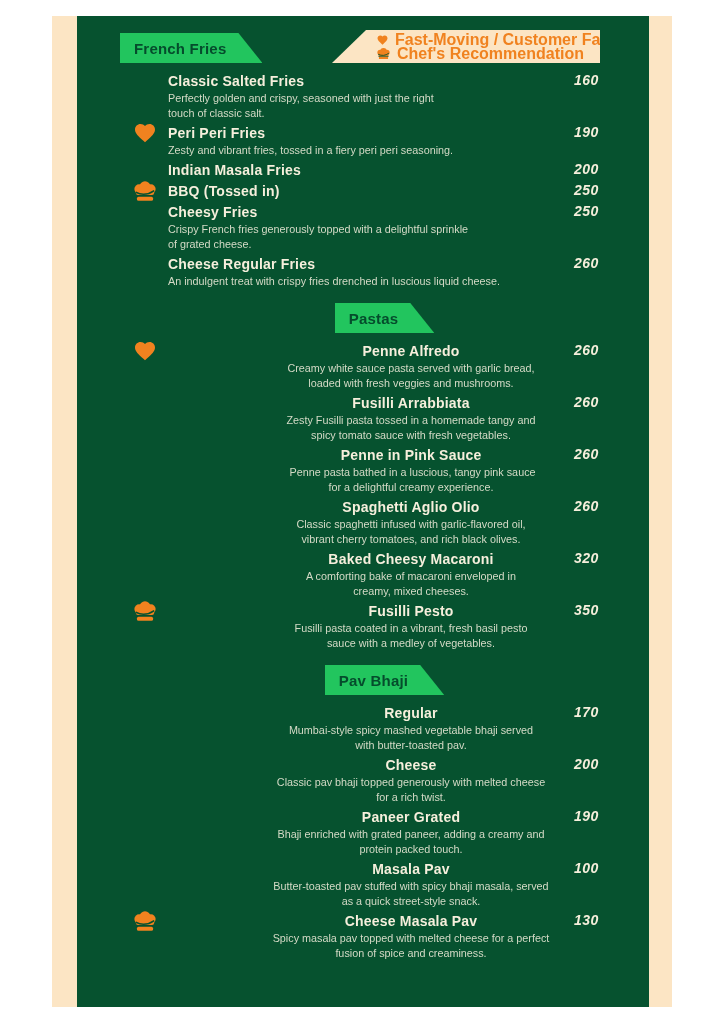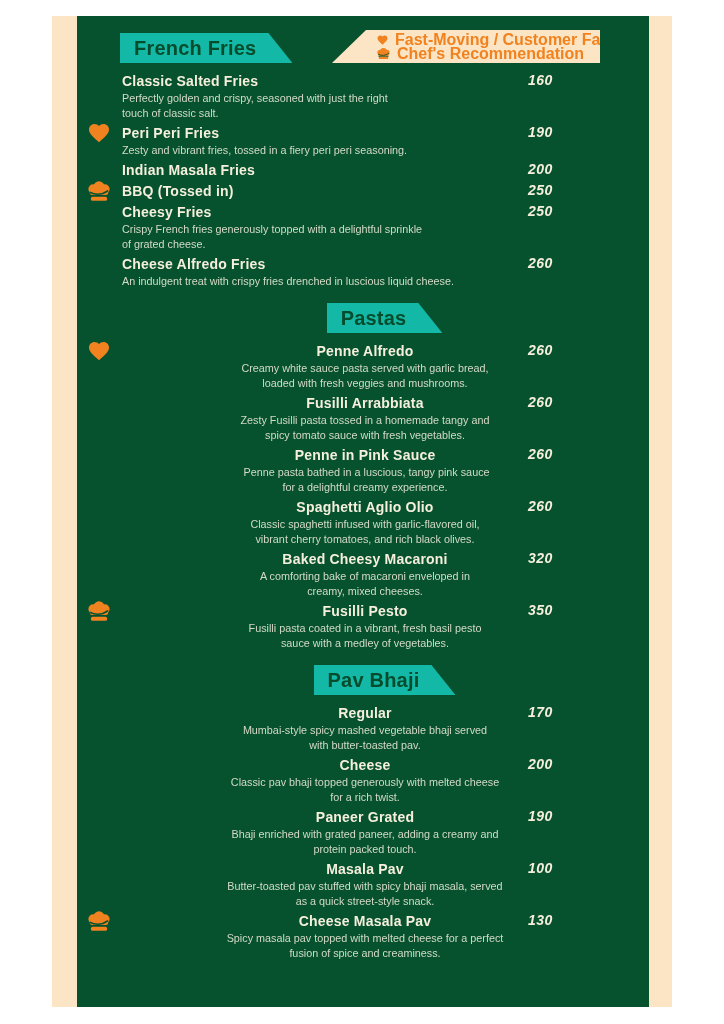--- a/index.html
+++ b/index.html
@@ -37,32 +37,32 @@
   .legend-row {
     display: flex; align-items: center; gap: 6px;
     color: #f0821f; font-weight: bold;
     font-size: 16px; line-height: 13px;
     white-space: nowrap;
     text-align: right;
   }
   .legend-row .glyph { flex: none; display: inline-flex; }
   .banner {
     display: inline-block;
-    background: #14b8a6;
+    background: #22c55e;
     color: #054c2c;
     font-weight: bold;
-    font-size: 20px; line-height: 19px;
+    font-size: 15px; line-height: 19px;
     letter-spacing: 0.2px;
     padding: 5.5px 36px 5.5px 14px;
     clip-path: polygon(0 0, calc(100% - 24px) 0, 100% 100%, 0 100%);
     margin: 0 0 9px -2px;
   }
   .section { position: relative; }
   .section + .section { margin-top: 14px; text-align: center; }
-  .item { position: relative; width: 486px; margin-bottom: 3px; }
+  .item { position: relative; width: 486px; margin-bottom: 3px; margin-left: 46px; }
   .item-name {
     display: inline-block;
     font-size: 14px; font-weight: bold;
     color: #f6efdc; line-height: 17px;
     letter-spacing: 0.2px;
   }
   .item-price {
     position: absolute; left: 406px; top: 0;
     font-size: 14px; font-weight: bold;
     color: #f6efdc; line-height: 17px;
@@ -163,21 +163,21 @@
       </div>
 
       <div class="item">
         <span class="item-name">Cheesy Fries</span>
         <span class="item-price">250</span>
         <div class="item-desc">Crispy French fries generously topped with a delightful sprinkle
 of grated cheese.</div>
       </div>
 
       <div class="item">
-        <span class="item-name">Cheese Alfredo Fries</span>
+        <span class="item-name">Cheese Regular Fries</span>
         <span class="item-price">260</span>
         <div class="item-desc">An indulgent treat with crispy fries drenched in luscious liquid cheese.</div>
       </div>
     </div>
 
     <div class="section">
       <div class="banner">
         <span>Pastas</span>
       </div>
 

